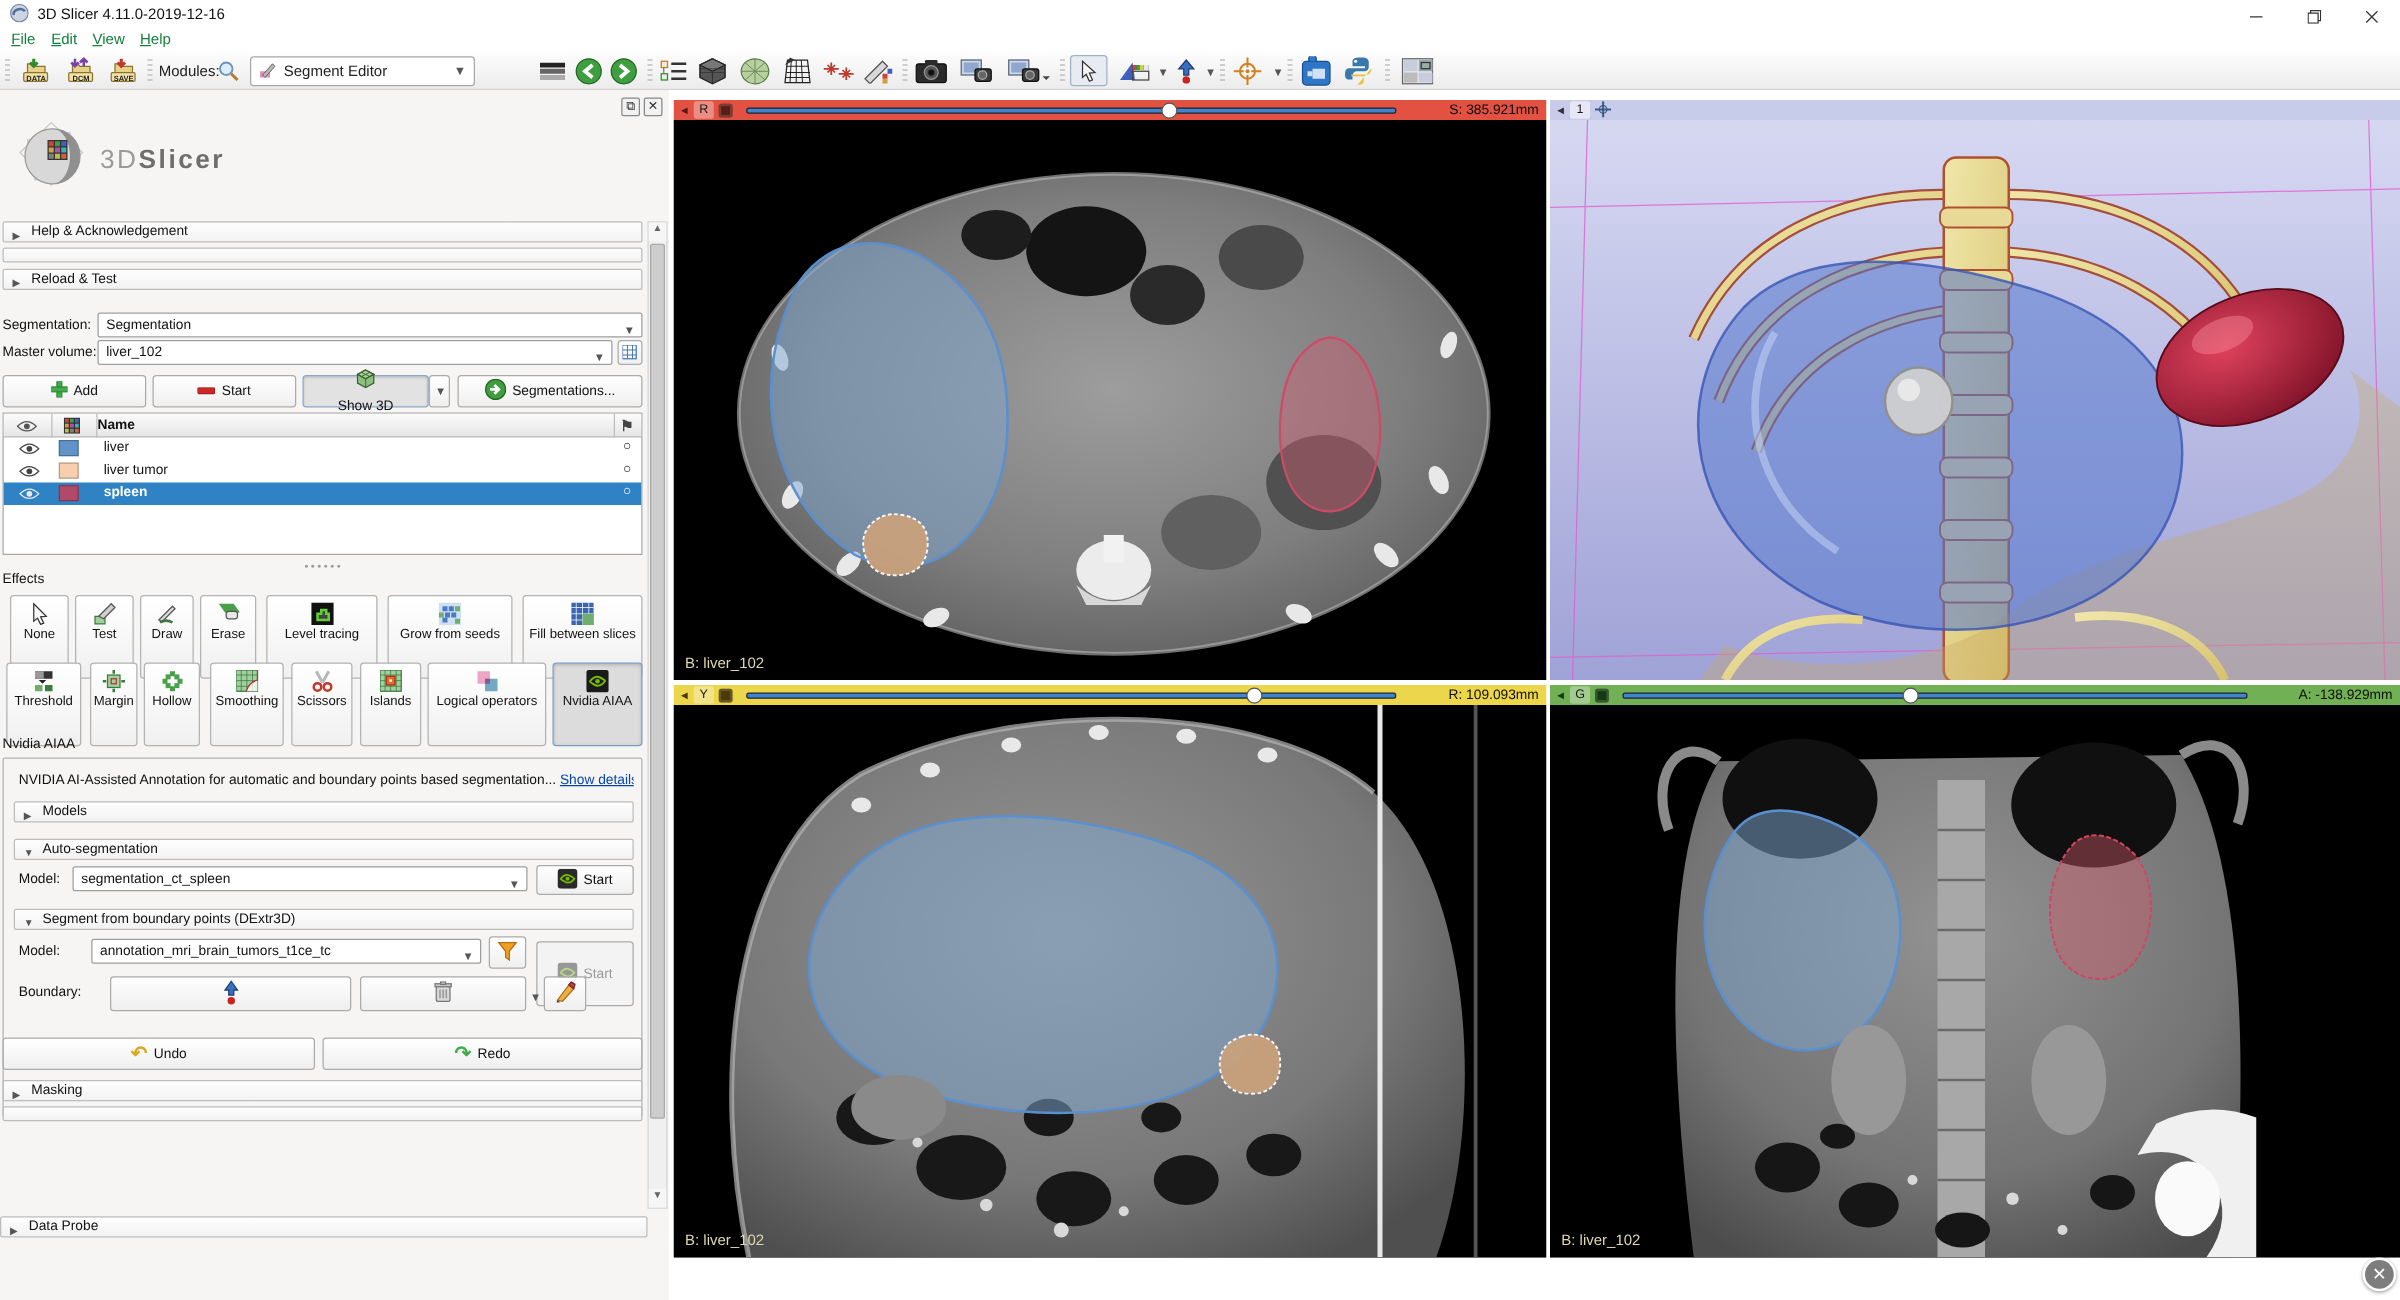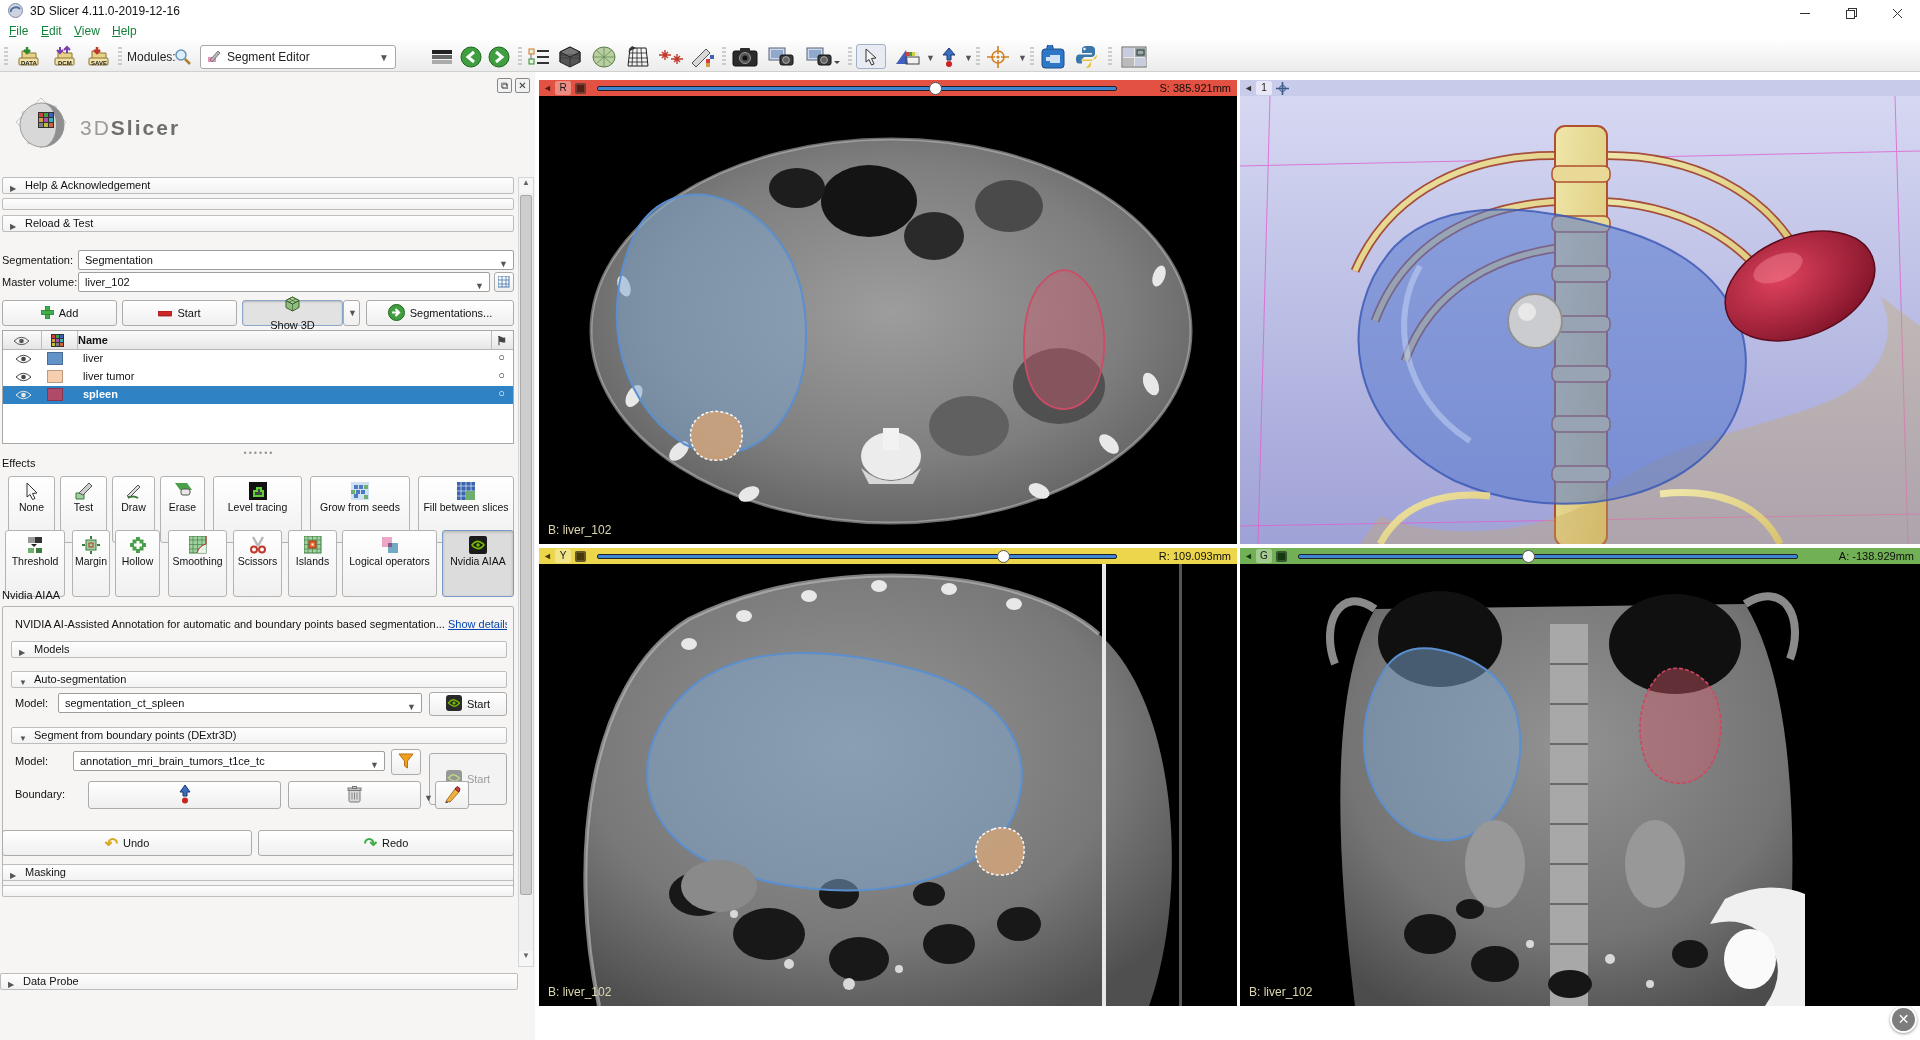--- a/index.html
+++ b/index.html
@@ -15,21 +15,21 @@
   .wctl svg { margin-top:8px; }
   .menubar { position:absolute; left:0; top:22px; width:1920px; height:19px; background:#fff; }
   .menubar span { position:absolute; top:2px; font-size:12px; color:#15803d; }
   .menubar span::first-letter { text-decoration:underline; }
   .toolbar { position:absolute; left:0; top:41px; width:1920px; height:31px;
              background:linear-gradient(#fdfdfd,#ececec); border-bottom:1px solid #d0d0d0; }
   .tbtn { position:absolute; top:3px; height:25px; display:flex; align-items:center; justify-content:center; }
   .grip { position:absolute; top:6px; width:4px; height:19px;
           background:repeating-linear-gradient(#bbb 0 2px, transparent 2px 4px); opacity:.7; }
   .tlabel { position:absolute; top:9px; font-size:12px; color:#222; }
-  .modcombo { position:absolute; left:200px; top:4px; width:196px; height:24px; background:#fff;
+  .modcombo { position:absolute; left:200px; top:4px; width:180px; height:24px; background:#fff;
               border:1px solid #a8a8a8; border-radius:3px; font-size:12px; color:#222;
               display:flex; align-items:center; padding-left:6px; gap:6px; }
   .modcombo .dd { position:absolute; right:6px; color:#555; font-size:10px; }
   .ddk { font-size:9px; color:#555; margin-left:2px; }
 
   
   .panel { position:absolute; left:0; top:72px; width:535px; height:968px; background:#f6f5f4; }
   .dockbtn { position:absolute; width:15px; height:15px; border:1px solid #888; background:#f2f2f2;
              border-radius:2px; font-size:10px; line-height:13px; text-align:center; color:#333; }
   .logo { position:absolute; left:8px; top:20px; }

